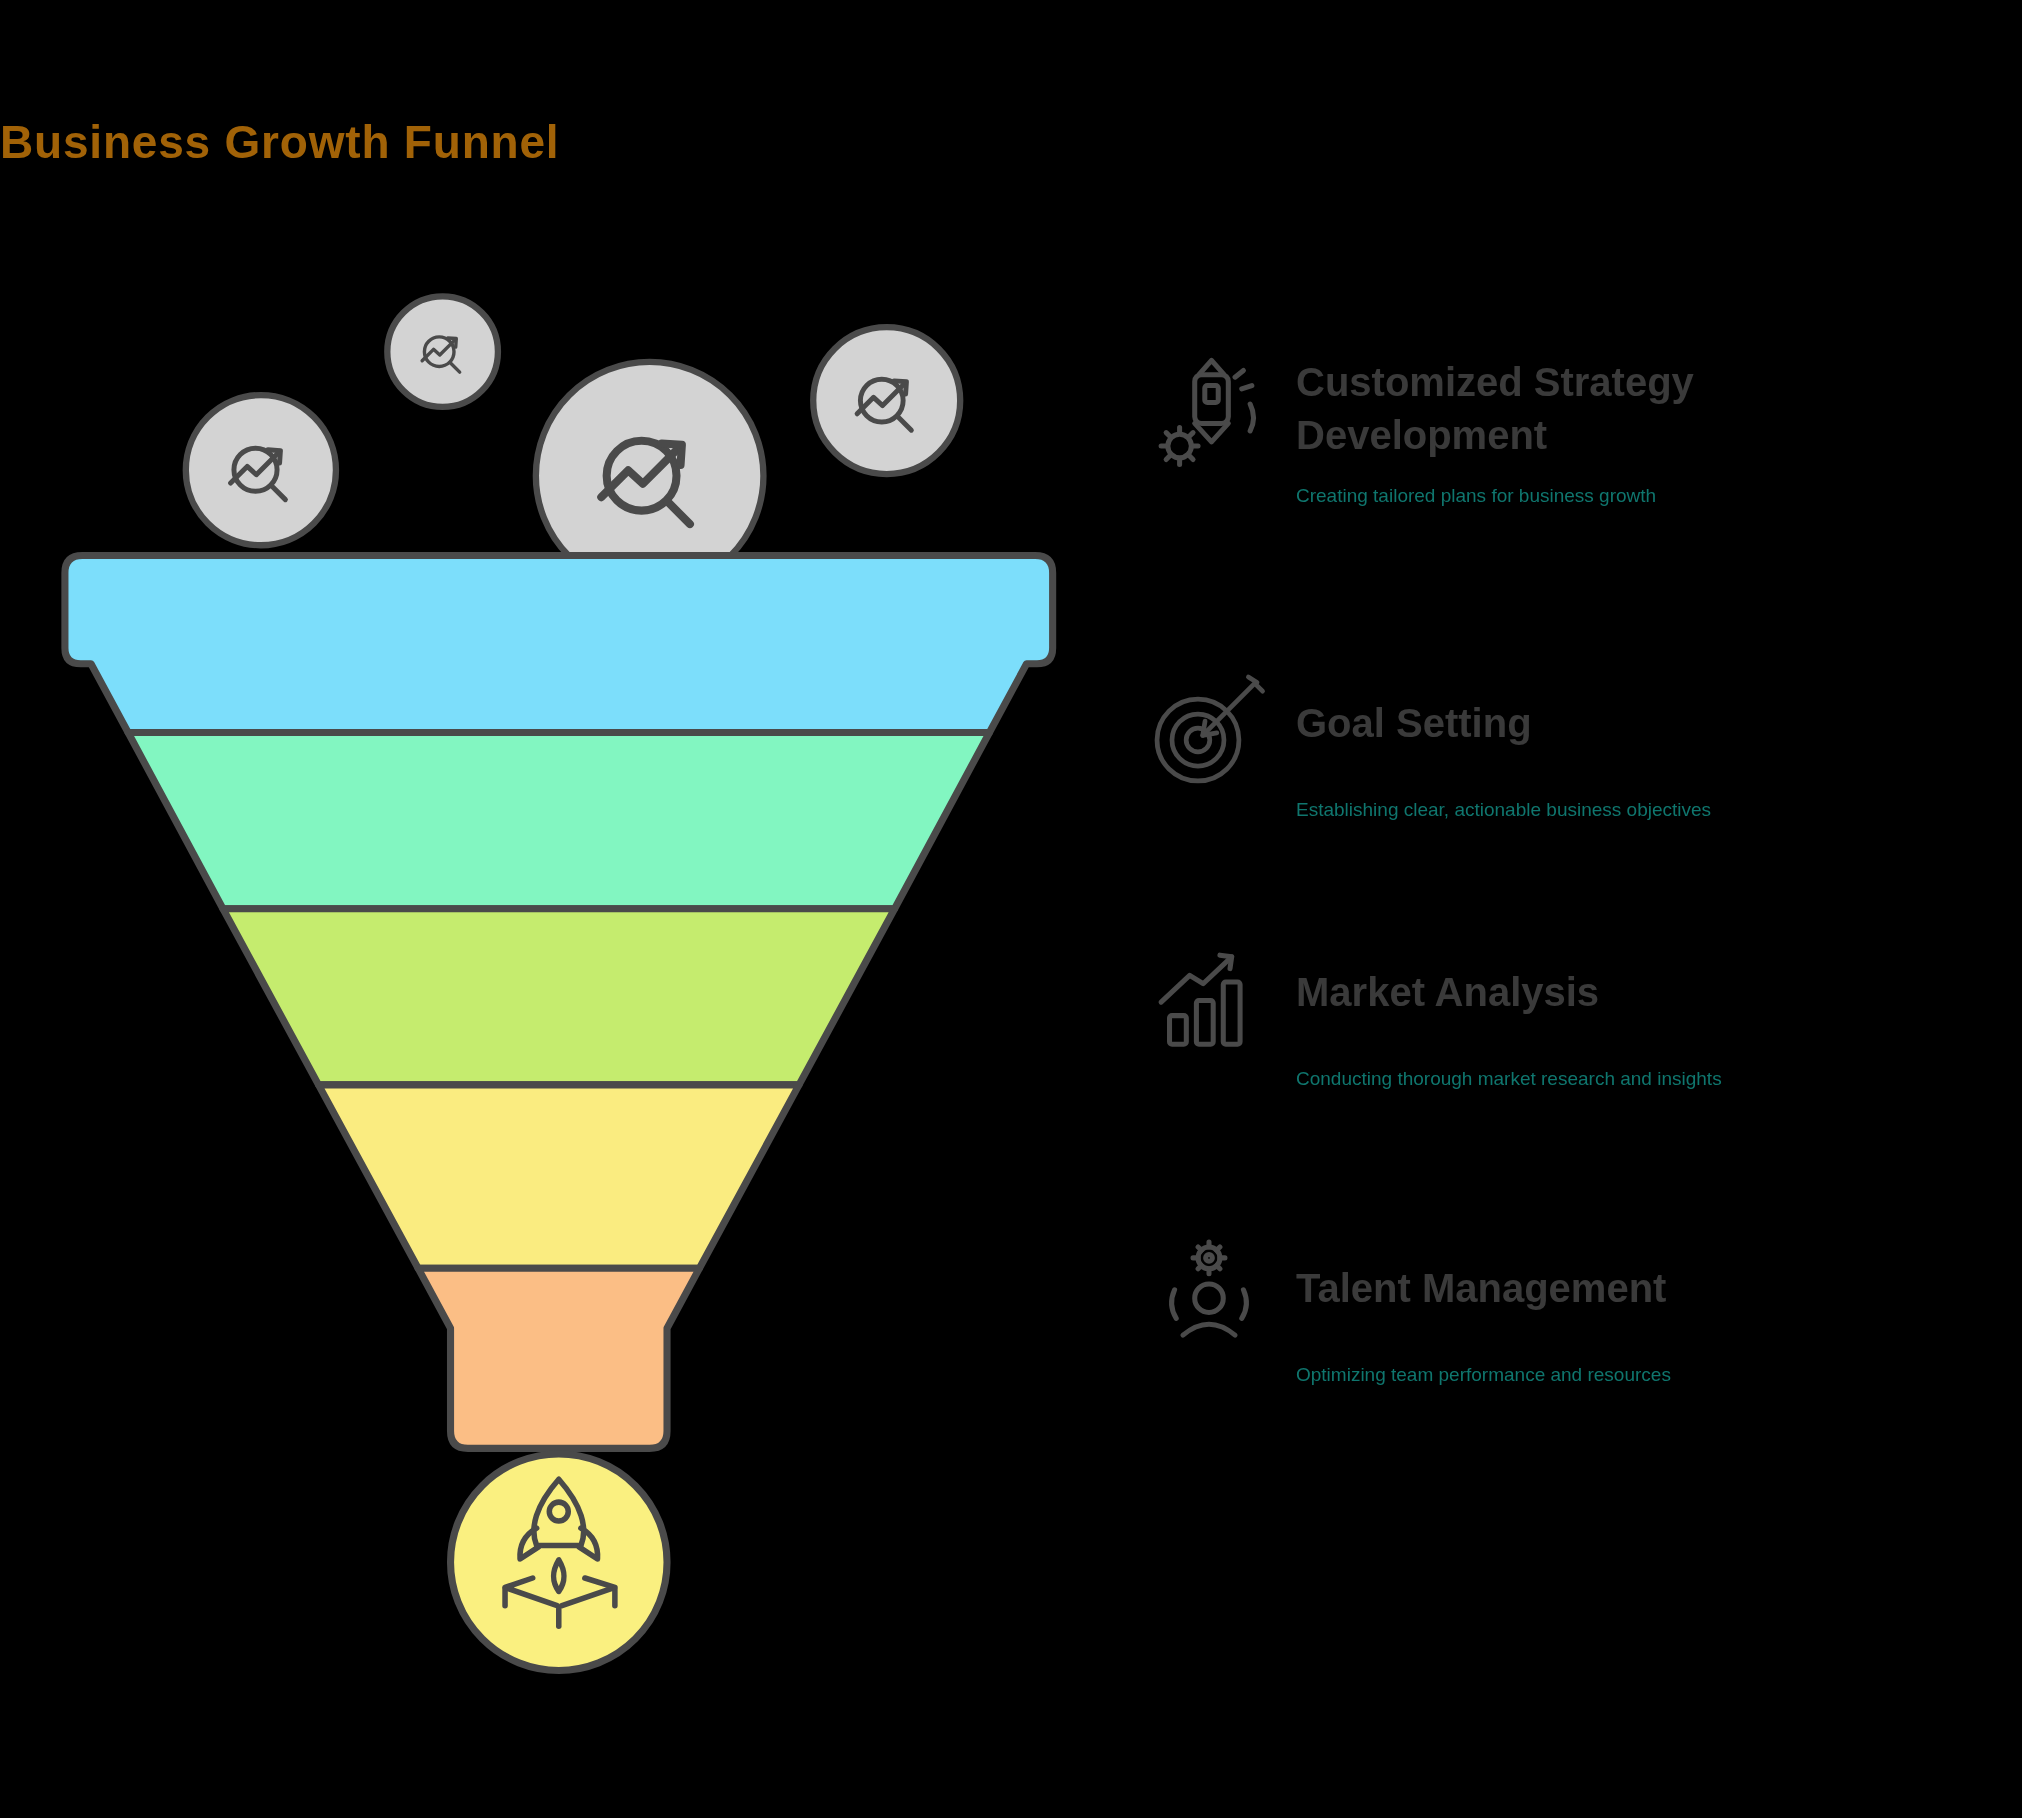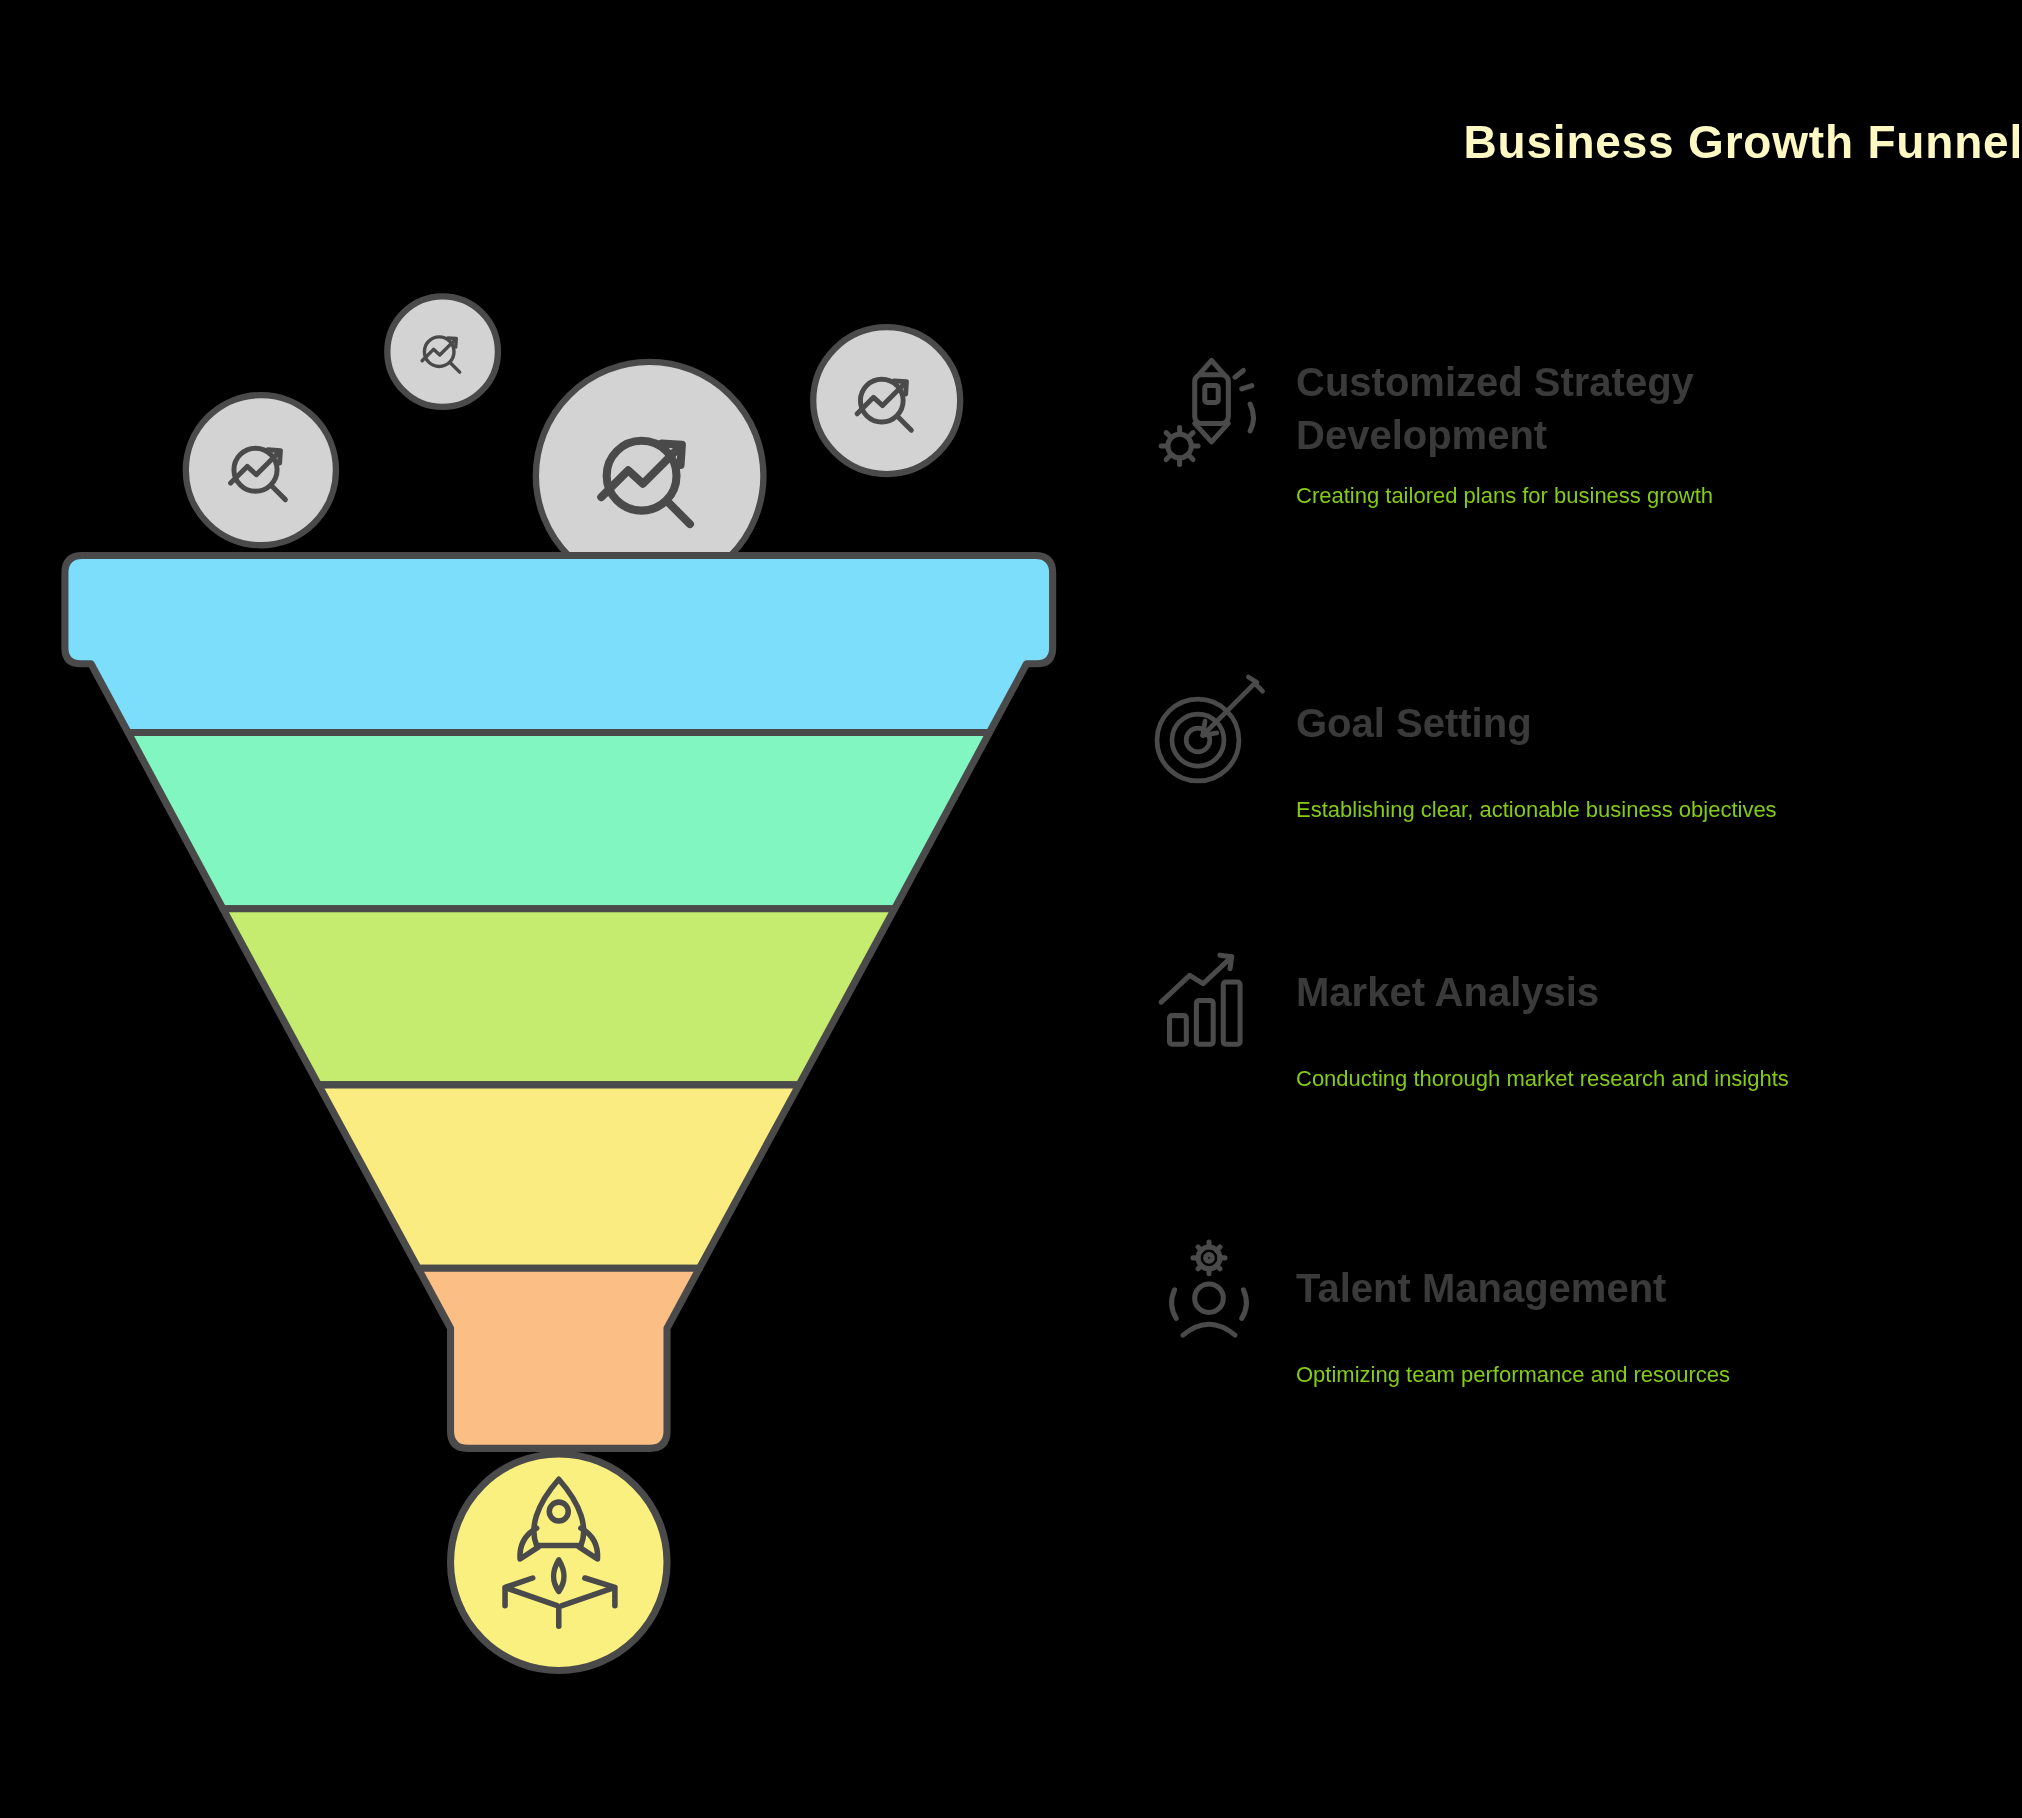--- a/index.html
+++ b/index.html
@@ -10,25 +10,25 @@
     overflow: hidden;
   }
   #canvas {
     position: relative;
     width: 2023px; height: 1819px;
     background: #000000;
   }
   .page-title {
     position: absolute;
     left: 0; right: 0; top: 115px;
-    text-align: right;
+    text-align: left;
     font-size: 46px;
     font-weight: bold;
     letter-spacing: 0.8px;
-    color: #fef9c3;
+    color: #a16207;
   }
   #funnel-svg {
     position: absolute;
     left: 0; top: 0;
     width: 1146px; height: 1819px;
   }
   .list-row {
     position: absolute;
     left: 1146px;
     width: 877px;
@@ -47,23 +47,23 @@
     align-items: center;
     font-size: 40px;
     font-weight: bold;
     line-height: 53px;
     color: #3A3A3A;
   }
   .row-subtitle {
     position: absolute;
     left: 150px; top: 128px;
     white-space: nowrap;
-    font-size: 22px;
+    font-size: 19px;
     line-height: 32px;
-    color: #84cc16;
+    color: #0f766e;
   }
   .icon-stroke {
     fill: none;
     stroke: #4A4A4A;
     stroke-width: 6;
     stroke-linecap: round;
     stroke-linejoin: round;
   }
 </style>
 </head>

